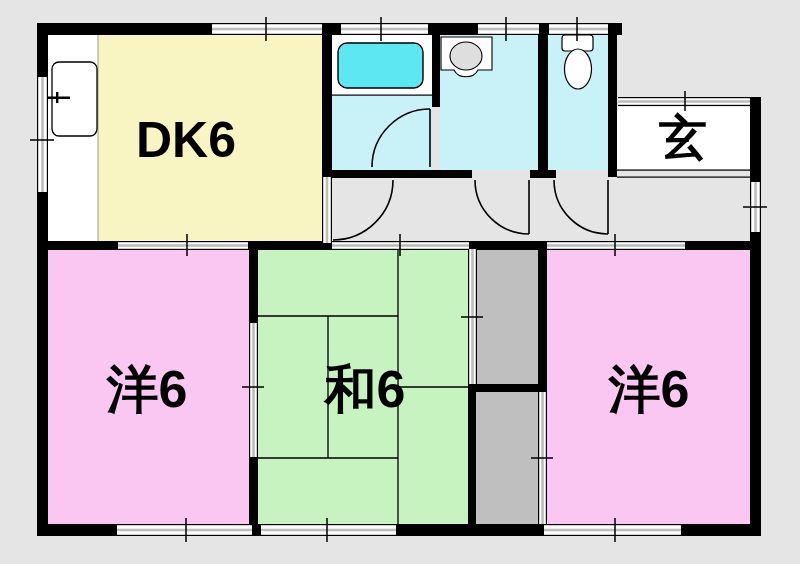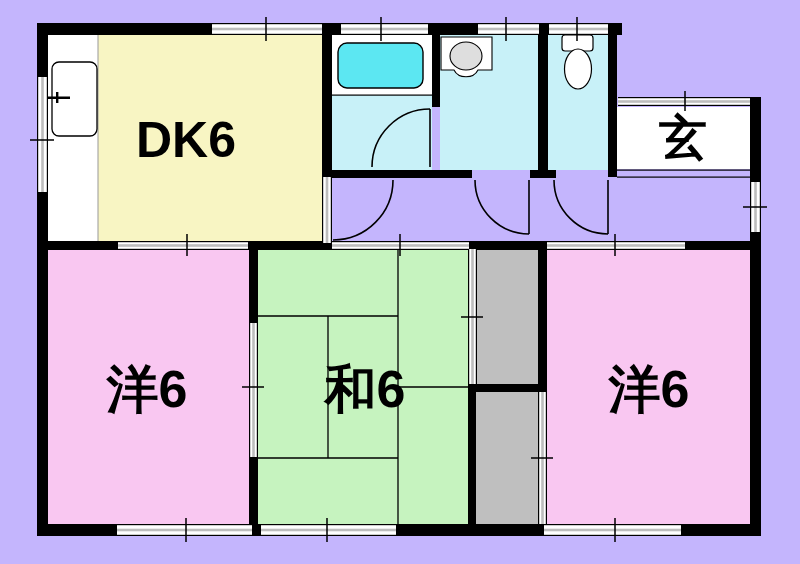--- a/index.html
+++ b/index.html
@@ -1,16 +1,16 @@
 <!DOCTYPE html>
 <html><head>
 <meta charset="utf-8">
 <style>
   html,body{margin:0;padding:0;background:#ffffff;}
-  .stage{position:relative;width:800px;height:564px;background:#c4b5fd;overflow:hidden;}
+  .stage{position:relative;width:800px;height:564px;background:#e5e5e5;overflow:hidden;}
   .labels text{
     font-family:"Liberation Sans","DejaVu Sans",sans-serif;
     font-weight:bold;fill:#000;text-anchor:middle;dominant-baseline:central;
   }
 </style>
 </head>
 <body>
 
 <div class="stage">
 <svg width="800" height="564" viewBox="0 0 800 564">

